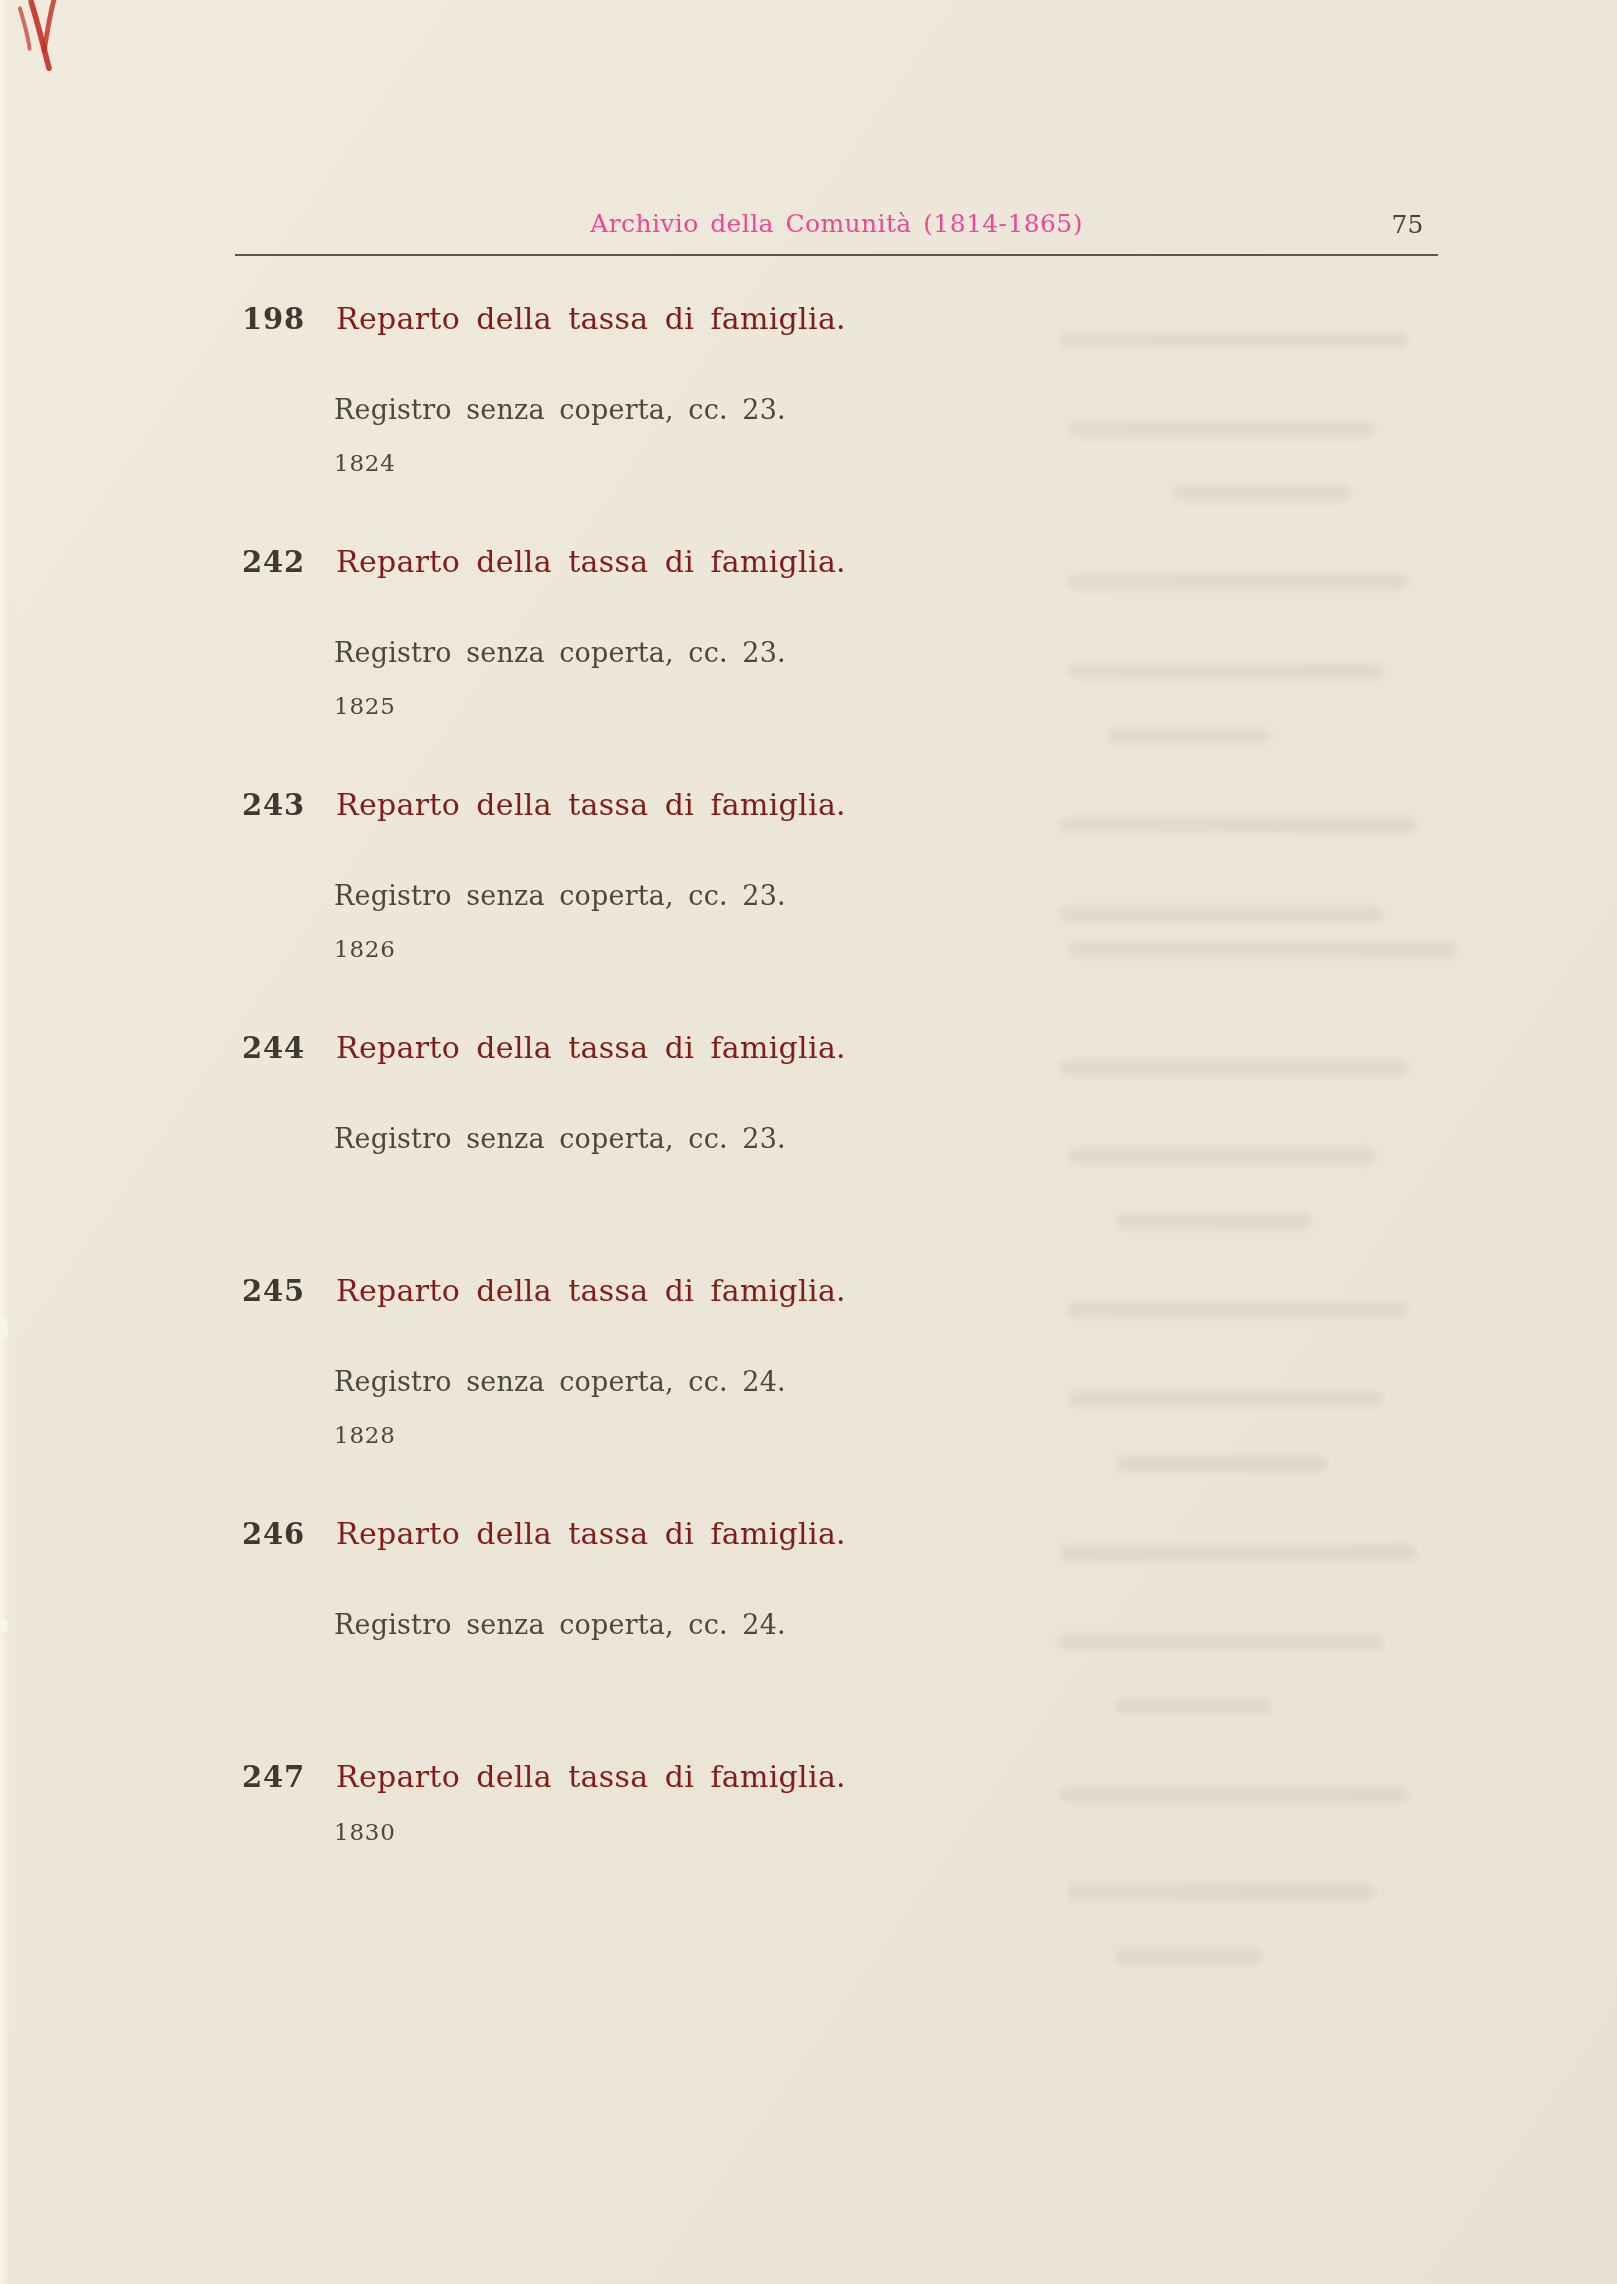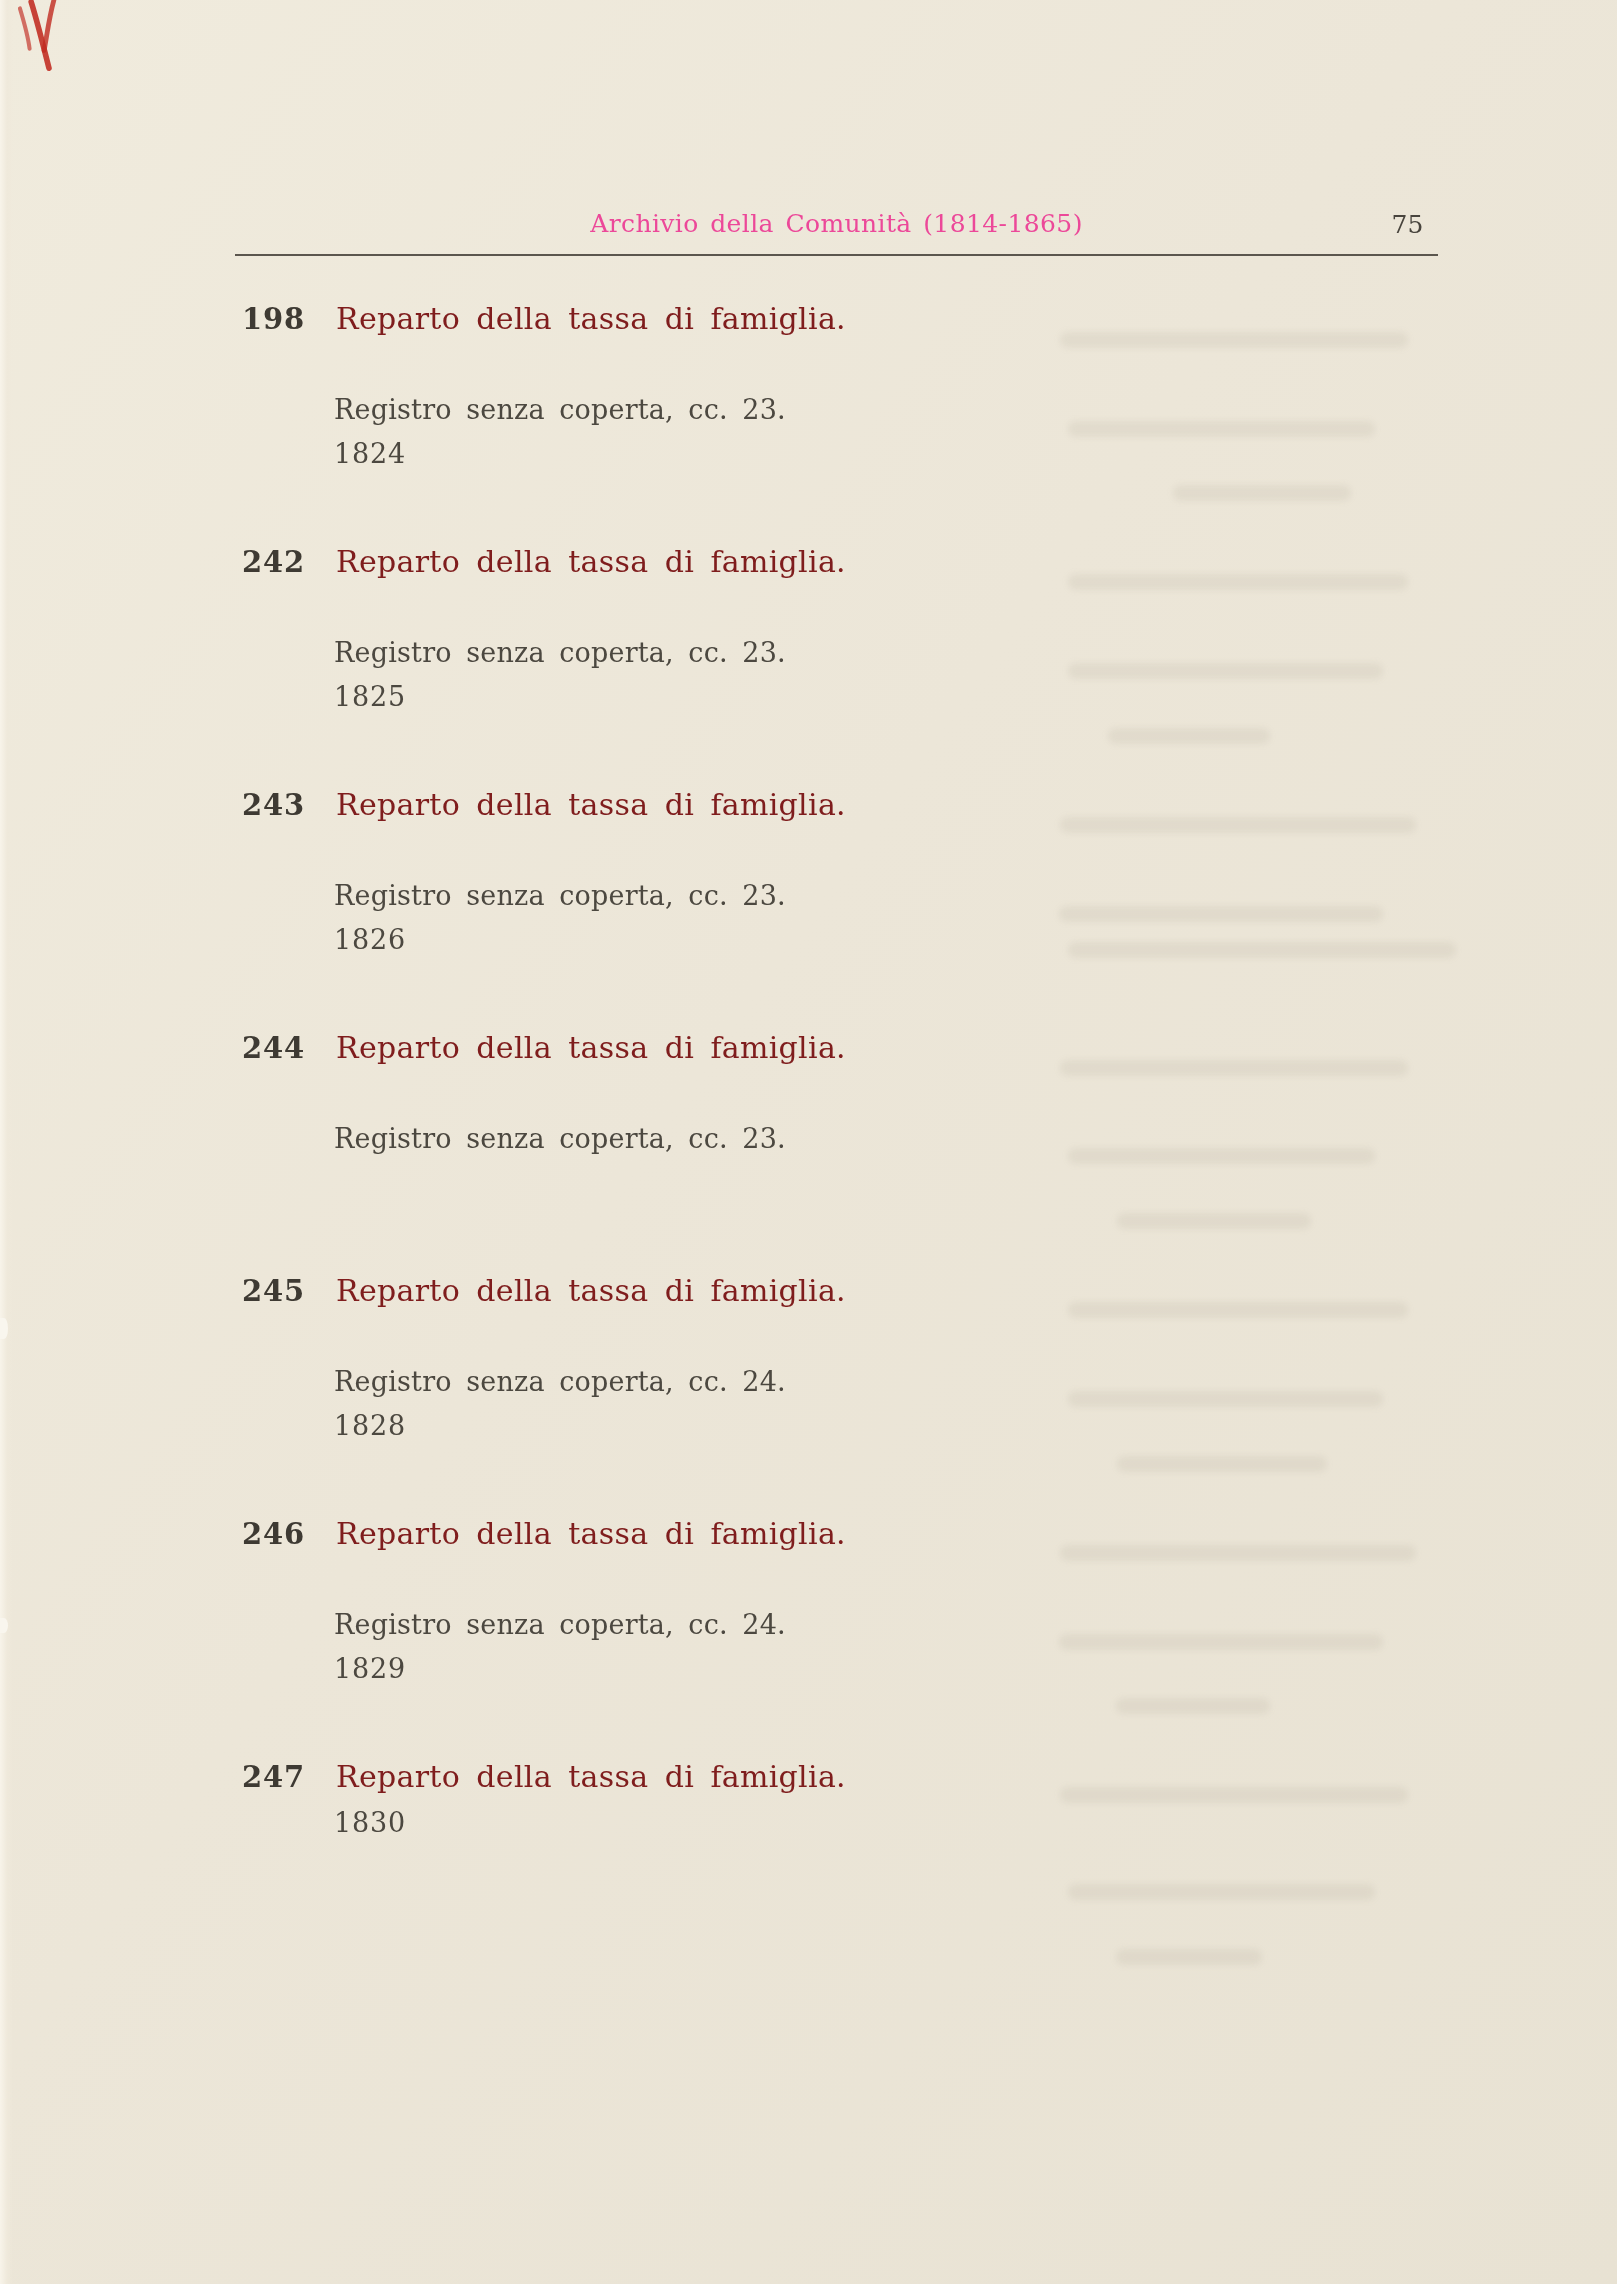--- a/index.html
+++ b/index.html
@@ -104,22 +104,22 @@
     color: #7f1d1d;
   }
   .entry-desc {
     margin: 58px 0 0 334px;
     font-size: 27px;
     word-spacing: 5.7px;
     letter-spacing: 0.2px;
     color: #4c4840;
   }
   .entry-year {
-    margin: 13px 0 0 334px;
-    font-size: 27px;
+    margin: 25px 0 0 334px;
+    font-size: 23px;
     letter-spacing: 0.8px;
     color: #4c4840;
   }
 
   
   .ghost {
     position: absolute;
     right: 0; top: 0;
     width: 728px;
     height: 2284px;
@@ -201,21 +201,20 @@
       <div class="entry-desc">Registro senza coperta, cc. 24.</div>
       <div class="entry-year">1828</div>
     </div>
 
     <div class="entry">
       <div class="entry-head">
         <span class="entry-number">246</span>
         <span class="entry-title">Reparto della tassa di famiglia.</span>
       </div>
       <div class="entry-desc">Registro senza coperta, cc. 24.</div>
-      <div class="entry-year">1829</div>
     </div>
 
     <div class="entry">
       <div class="entry-head">
         <span class="entry-number">247</span>
         <span class="entry-title">Reparto della tassa di famiglia.</span>
       </div>
       <div class="entry-year">1830</div>
     </div>
 

